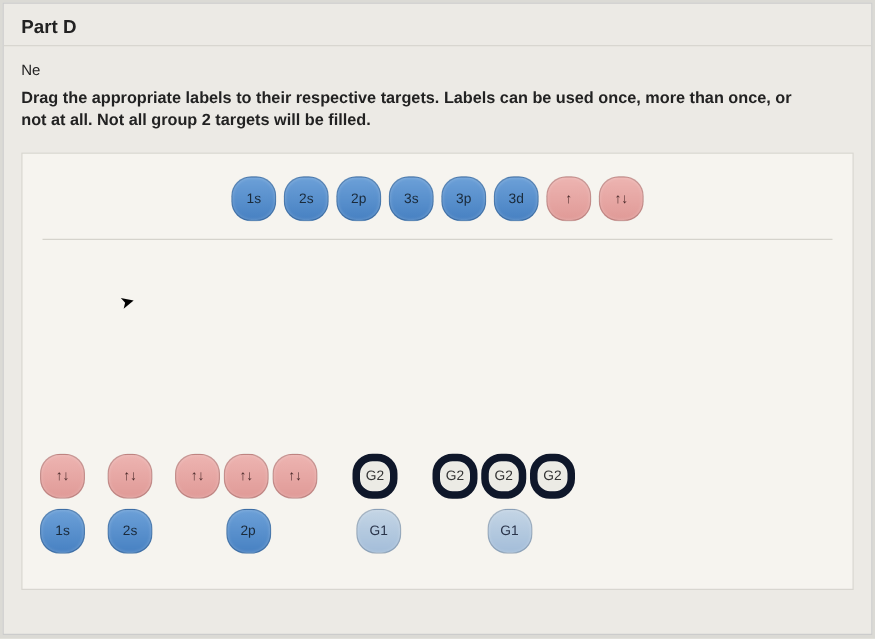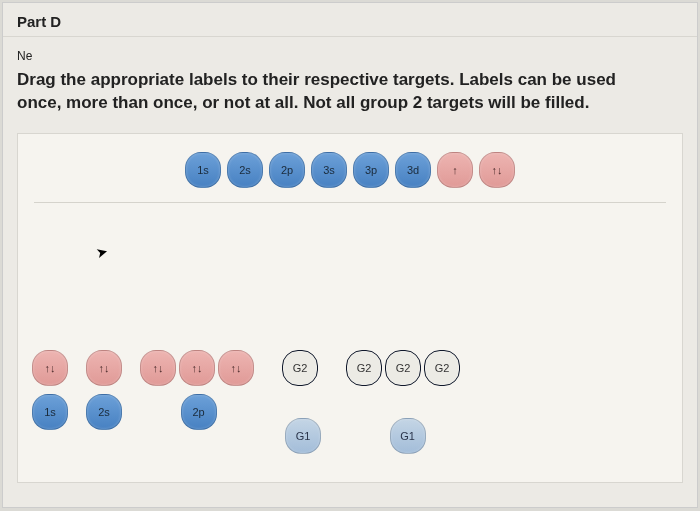--- a/index.html
+++ b/index.html
@@ -27,21 +27,21 @@
     }
     .sub-section {
       padding: 12px 14px 10px 14px;
     }
     .element-name {
       font-size: 12px;
       color: #222;
       margin-bottom: 6px;
     }
     .instructions {
-      font-size: 17px;
+      font-size: 13px;
       font-weight: bold;
       color: #222;
       line-height: 1.35;
       max-width: 640px;
     }
     .workspace {
       background: #f6f4ef;
       border: 1px solid #d8d6d0;
       margin: 8px 14px 0 14px;
       height: 350px;
@@ -71,25 +71,24 @@
       background: linear-gradient(#6ca0d8, #4781c2);
       color: #1a2a3a;
     }
     .tile.pink {
       background: linear-gradient(#edb4b1, #e09a97);
       color: #4a2a2a;
     }
     .tile.lightblue {
       background: linear-gradient(#c4d5e5, #a3bdd9);
       color: #2a344a;
-      margin-top: 24px;
     }
     .tile.outline {
       background: #ecebe5;
-      border: 1px solid #0f172a;
+      border: 6px solid #0f172a;
     }
     .divider {
       border: none;
       border-top: 1px solid #d5d3cc;
       margin: 14px 10px 0 10px;
     }
     .layout-area {
       position: absolute;
       left: 0; right: 0;
       bottom: 28px;

